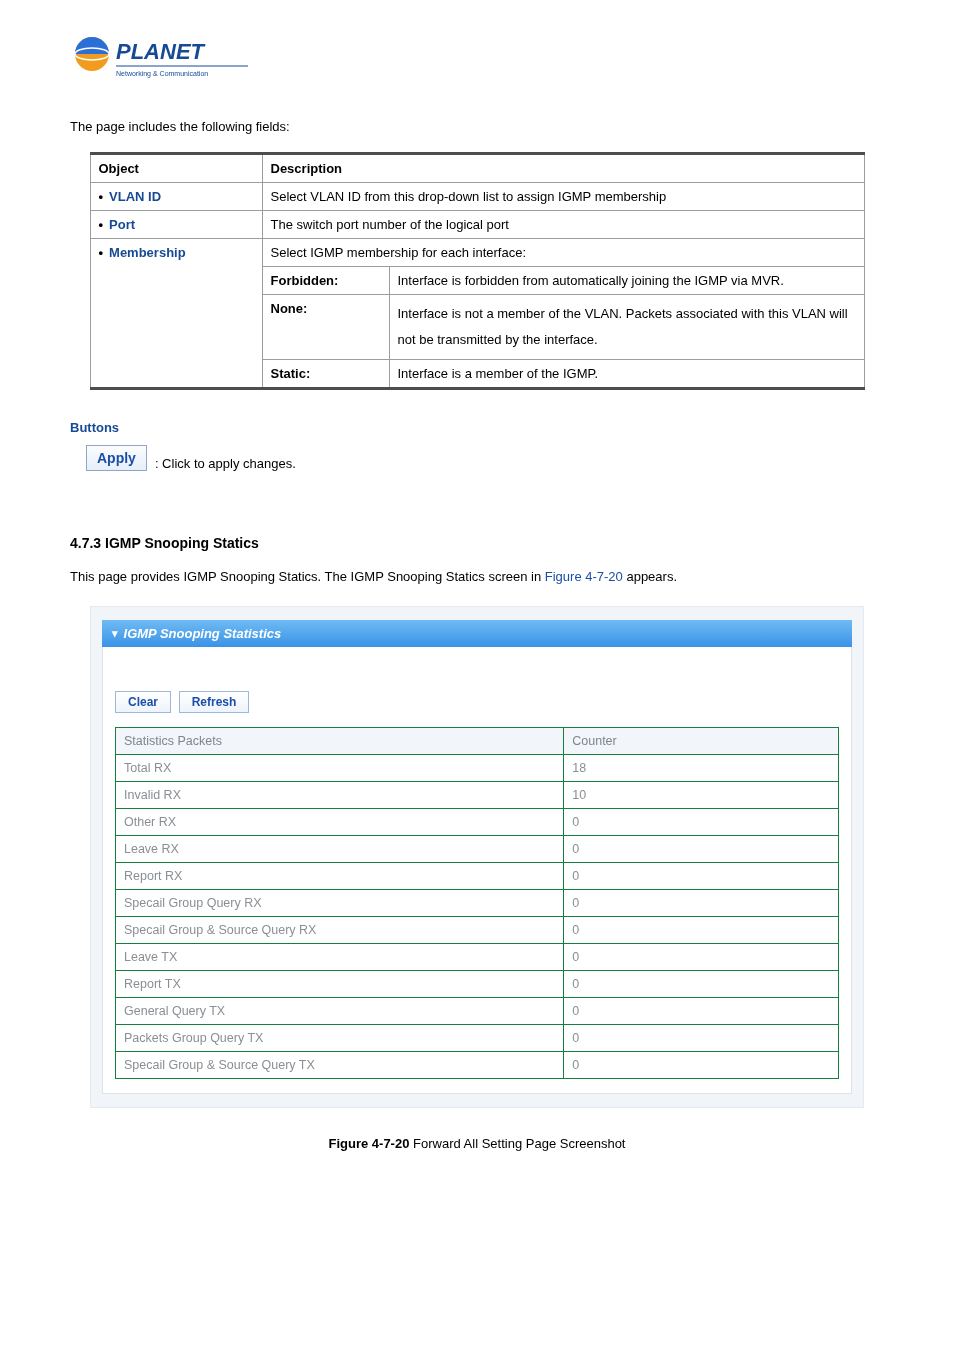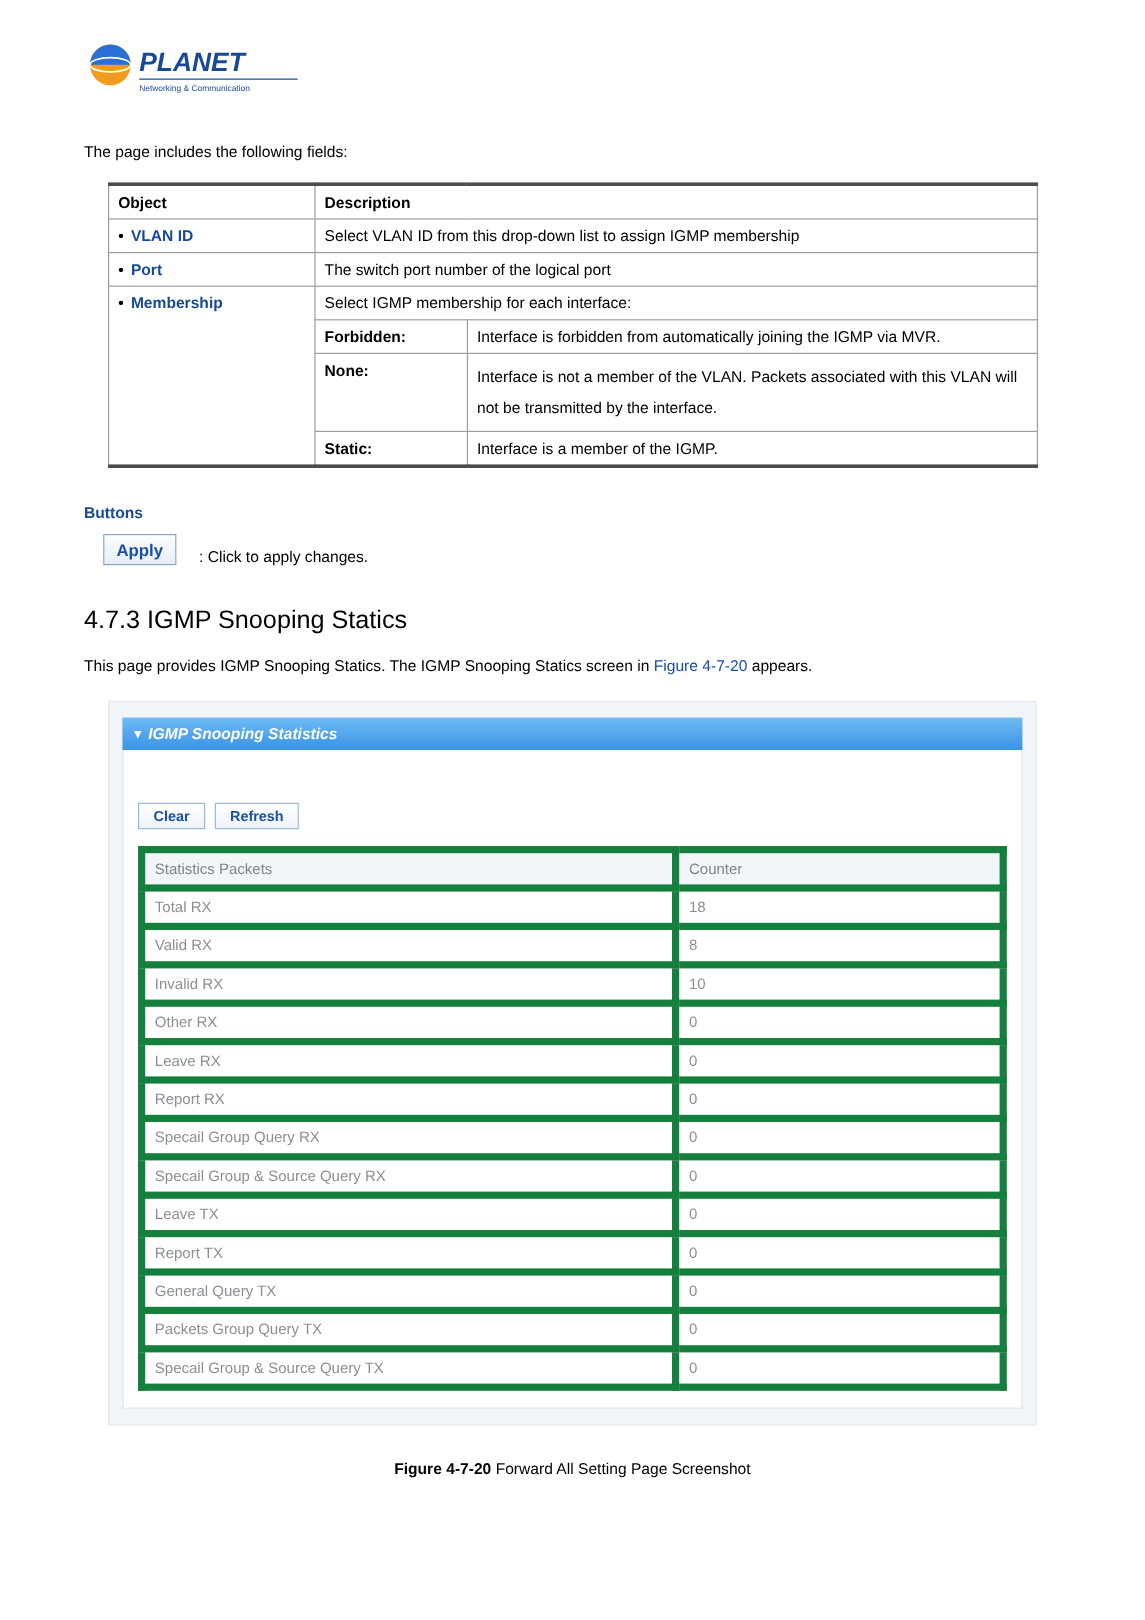--- a/index.html
+++ b/index.html
@@ -58,37 +58,37 @@
   
   .buttons-hdr {
     color: #174a95;
     font-weight: bold;
     font-size: 13px;
     margin: 24px 0 10px 0;
   }
   .apply-line {
     display: flex;
     align-items: flex-end;
-    gap: 19px;
-    margin-bottom: 34px;
+    gap: 8px;
+    margin-bottom: 64px;
     padding-left: 16px;
   }
   .apply-btn {
     display: inline-block;
     border: 1px solid #8fa7c6;
     background: linear-gradient(#fcfdff, #e6eef9);
     color: #1b4ea8;
     font-weight: bold;
     font-size: 14px;
     padding: 4px 10px;
   }
   
   .sec-head {
-    font-size: 21px;
-    font-weight: normal;
+    font-size: 14px;
+    font-weight: bold;
     margin: 20px 0 18px 0;
   }
   .sec-intro {
     font-size: 13px;
     margin-bottom: 22px;
   }
   .figref {
     color: #1b4ea8;
   }
   
@@ -133,21 +133,21 @@
   }
   
   .stats-table {
     border-collapse: collapse;
     width: 100%;
     margin-top: 14px;
     font-size: 12.5px;
     color: #8a8f94;
   }
   .stats-table th, .stats-table td {
-    border: 6px solid #15803d;
+    border: 1px solid #15803d;
     padding: 6px 8px;
     text-align: left;
     font-weight: normal;
   }
   .stats-table thead th {
     background: #f2f5f9;
     color: #7f858b;
   }
   .stats-col { width: 62%; }
   
@@ -244,24 +244,20 @@
             <th class="stats-col">Statistics Packets</th>
             <th>Counter</th>
           </tr>
         </thead>
         <tbody id="stats-body">
         <tr>
               <td>Total RX</td>
               <td>18</td>
             </tr>
             <tr>
-              <td>Valid RX</td>
-              <td>8</td>
-            </tr>
-            <tr>
               <td>Invalid RX</td>
               <td>10</td>
             </tr>
             <tr>
               <td>Other RX</td>
               <td>0</td>
             </tr>
             <tr>
               <td>Leave RX</td>
               <td>0</td>

